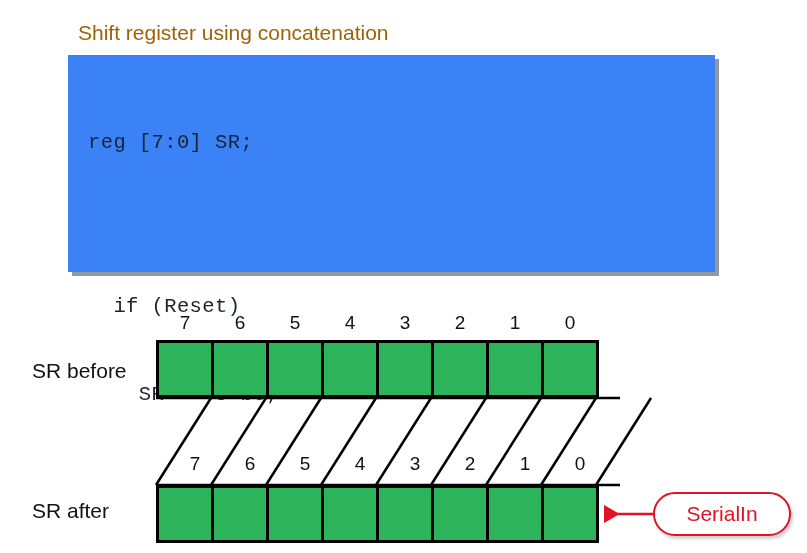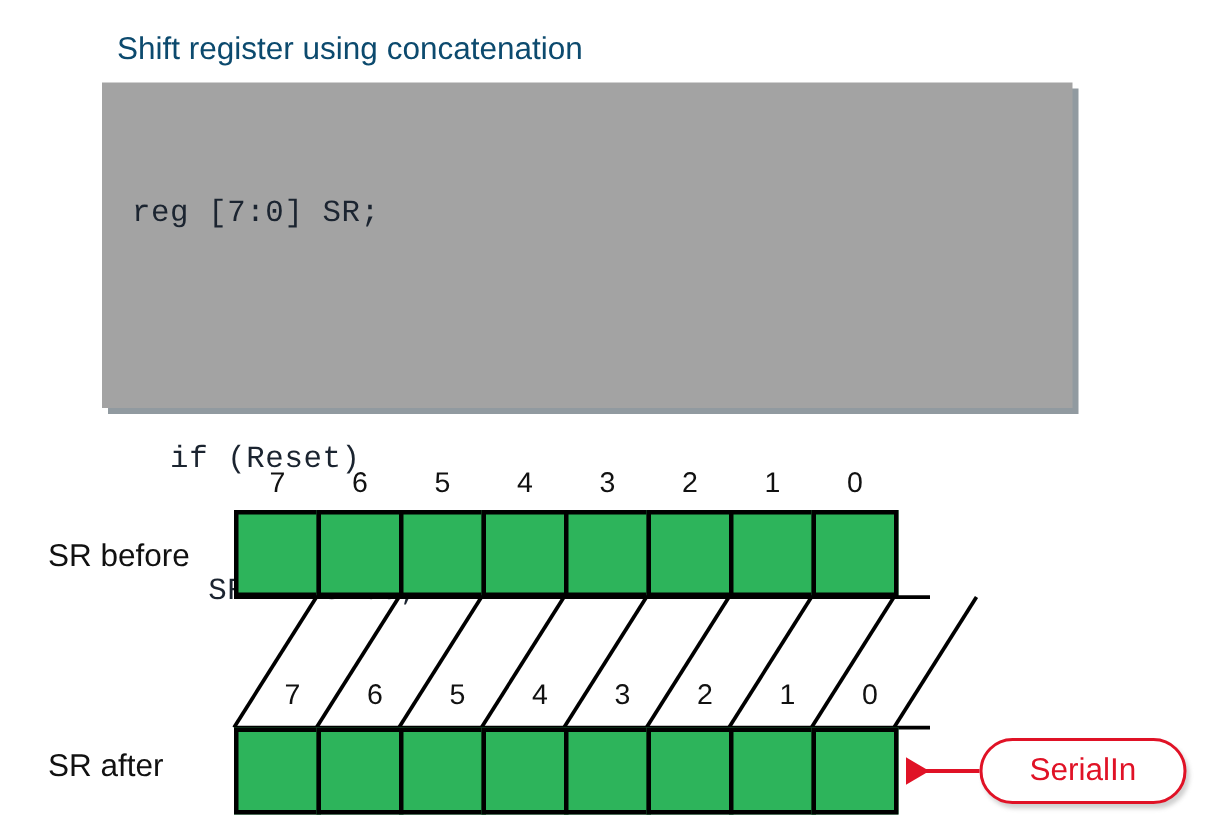--- a/index.html
+++ b/index.html
@@ -16,32 +16,32 @@
     color: #000000;
   }
 
   
   #slide-title {
     position: absolute;
     left: 78px;
     top: 20px;
     font-size: 21px;
     line-height: 26px;
-    color: #0c4a6e;
+    color: #a16207;
     white-space: nowrap;
   }
 
   
   #code-block {
     position: absolute;
     left: 68px;
     top: 55px;
     width: 647px;
     height: 217px;
-    background: #a3a3a3;
+    background: #3b82f6;
     box-shadow: 4px 4px 0 0 #919aa0;
     box-sizing: border-box;
   }
   #code-lines {
     position: absolute;
     left: 20px;
     top: 14px;
     font-family: "Liberation Mono", "DejaVu Sans Mono", monospace;
     font-size: 20.5px;
     line-height: 29.5px;

